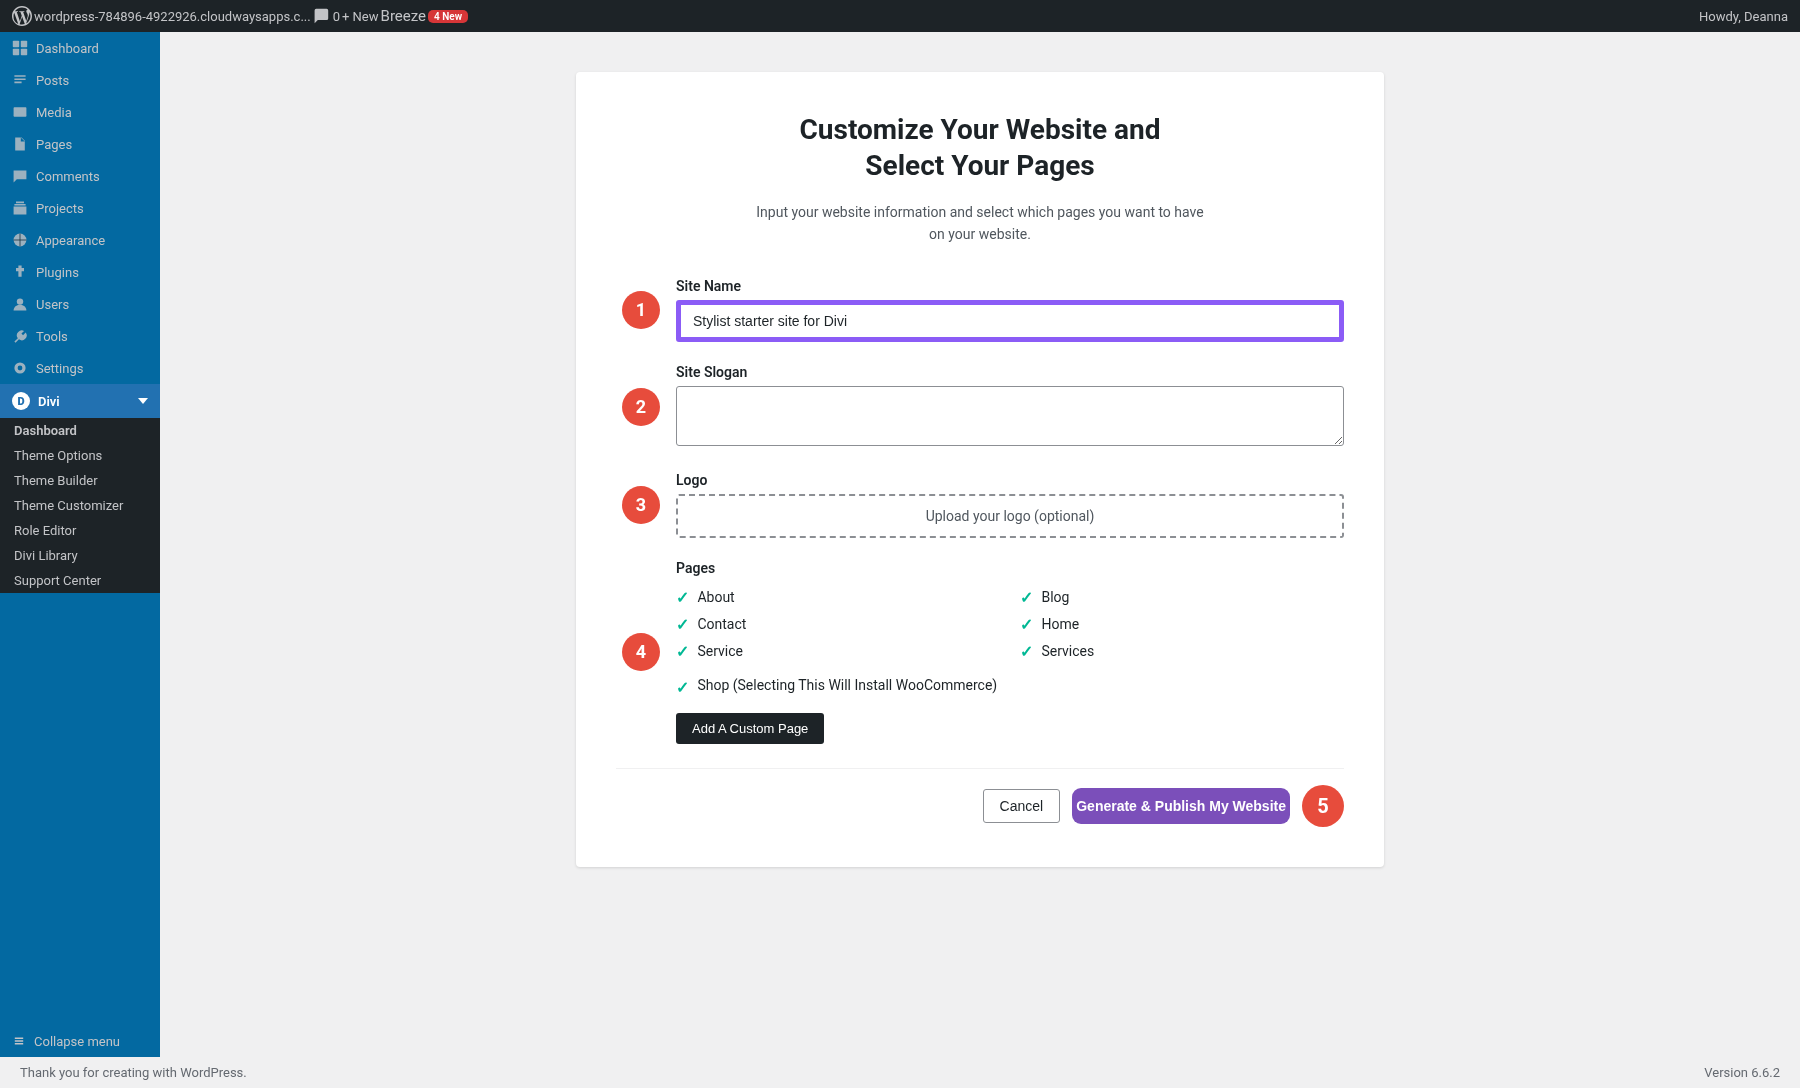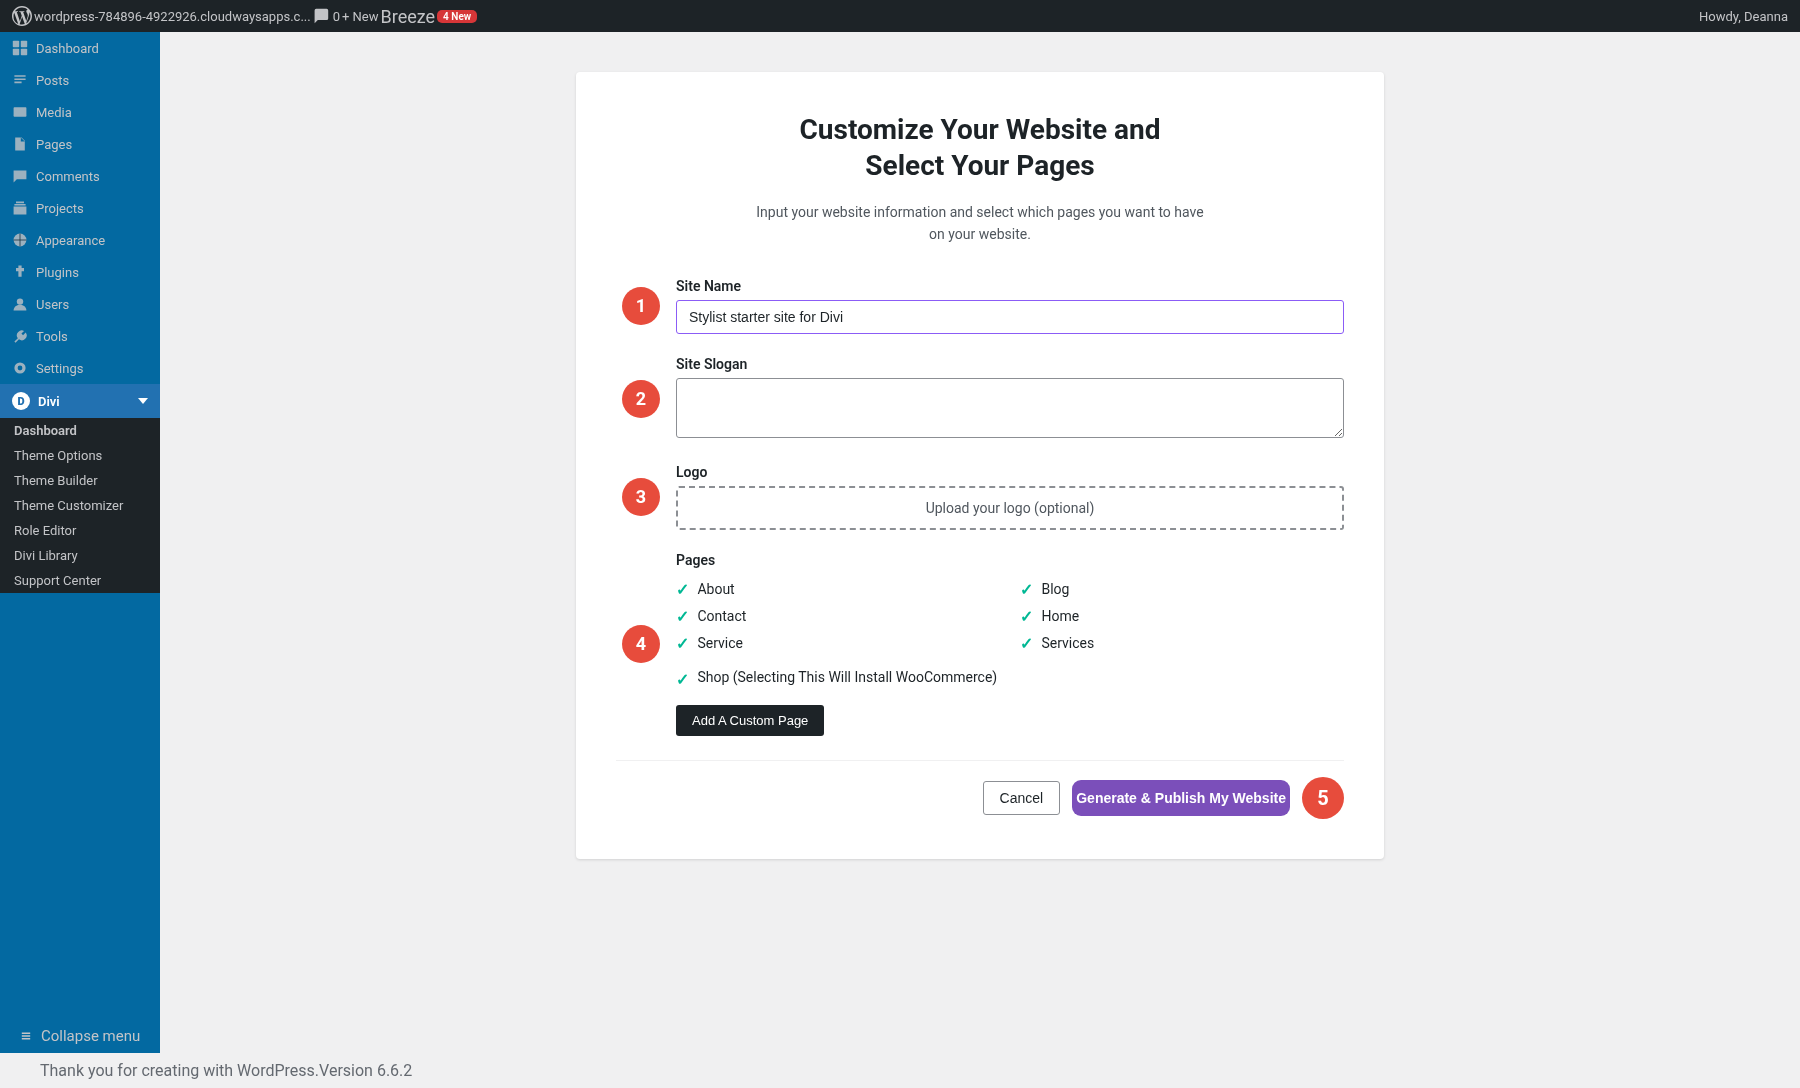--- a/index.html
+++ b/index.html
@@ -16,21 +16,21 @@
       gap: 16px;
       flex-shrink: 0;
       font-size: 13px;
     }
     .admin-bar-left { display: flex; align-items: center; gap: 2px; flex: 1; }
     .admin-bar-right { display: flex; align-items: center; gap: 10px; font-size: 13px; color: #c3c4c7; }
     .admin-bar .wp-logo { width: 20px; height: 20px; fill: #c3c4c7; }
     .admin-bar .site-name { color: #c3c4c7; font-size: 13px; }
     .admin-bar .notif { color: #c3c4c7; font-size: 13px; display: flex; align-items: center; gap: 4px; }
     .admin-bar .new-link { color: #c3c4c7; font-size: 13px; }
-    .admin-bar .breeze-link { color: #c3c4c7; font-size: 18px; }
+    .admin-bar .breeze-link { color: #c3c4c7; font-size: 15px; }
     .new-badge { background: #d63638; color: #fff; border-radius: 5px; padding: 1px 6px; font-size: 10px; font-weight: 600; }
 
     
     .main-layout { display: flex; flex: 1; overflow: hidden; }
 
     
     .sidebar {
       width: 160px;
       background: #0369a1;
       flex-shrink: 0;
@@ -52,21 +52,21 @@
     .sidebar-item .icon { width: 16px; height: 16px; opacity: 0.8; flex-shrink: 0; }
 
     
     .divi-section { background: #2271b1; }
     .divi-item { padding: 6px 12px; color: #c3c4c7; font-size: 13px; cursor: pointer; }
     .divi-item.active { color: #fff; font-weight: 600; }
     .divi-header { display: flex; align-items: center; gap: 8px; padding: 8px 12px; background: #2271b1; color: #fff; font-size: 13px; font-weight: 600; cursor: pointer; }
     .divi-sub { background: #1d2327; }
     .divi-sub .divi-item { padding: 5px 14px; font-size: 13px; color: #c3c4c7; }
 
-    .collapse-menu { display: flex; align-items: center; gap: 8px; padding: 8px 19px; color: #c3c4c7; font-size: 15px; cursor: pointer; margin-top: auto; }
+    .collapse-menu { display: flex; gap: 8px; padding: 8px 12px; color: #c3c4c7; font-size: 13px; cursor: pointer; margin-top: auto; }
 
     
     .content-area {
       flex: 1;
       background: #f0f0f1;
       overflow-y: auto;
       display: flex;
       align-items: flex-start;
       justify-content: center;
       padding: 40px 20px;
@@ -94,21 +94,21 @@
       color: #50575e;
       text-align: center;
       line-height: 1.6;
       margin-bottom: 32px;
     }
 
     .form-label { font-size: 14px; font-weight: 600; color: #1d2327; margin-bottom: 6px; display: block; }
     .form-input {
       width: 100%;
       padding: 8px 12px;
-      border: 1px solid #8b5cf6;
+      border: 5px solid #8b5cf6;
       border-radius: 3px;
       font-size: 14px;
       color: #1d2327;
       background: #fff;
       outline: none;
     }
     .form-textarea {
       width: 100%;
       padding: 8px 12px;
       border: 1px solid #8c8f94;
@@ -192,26 +192,25 @@
     .section-with-step {
       position: relative;
       margin-left: 60px;
       margin-bottom: 22px;
     }
 
     
     .wp-footer {
       background: #f0f0f1;
       padding: 8px 20px;
-      font-size: 16px;
+      font-size: 13px;
       color: #646970;
       display: flex;
-      justify-content: flex-start;
+      justify-content: space-between;
       flex-shrink: 0;
-      margin-left: 20px;
     }
 
     .sidebar-bottom { margin-top: auto; }
   </style>
 </head>
 <body>
 
 <div class="admin-bar">
   <div class="admin-bar-left">
     <svg class="wp-logo" viewBox="0 0 20 20" fill="#c3c4c7">

